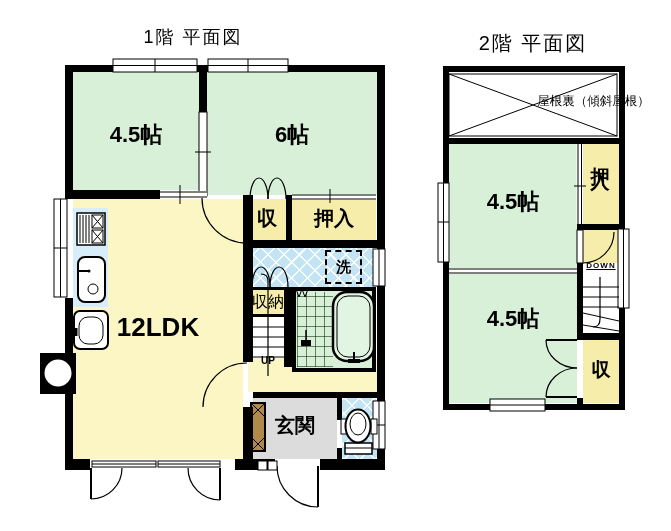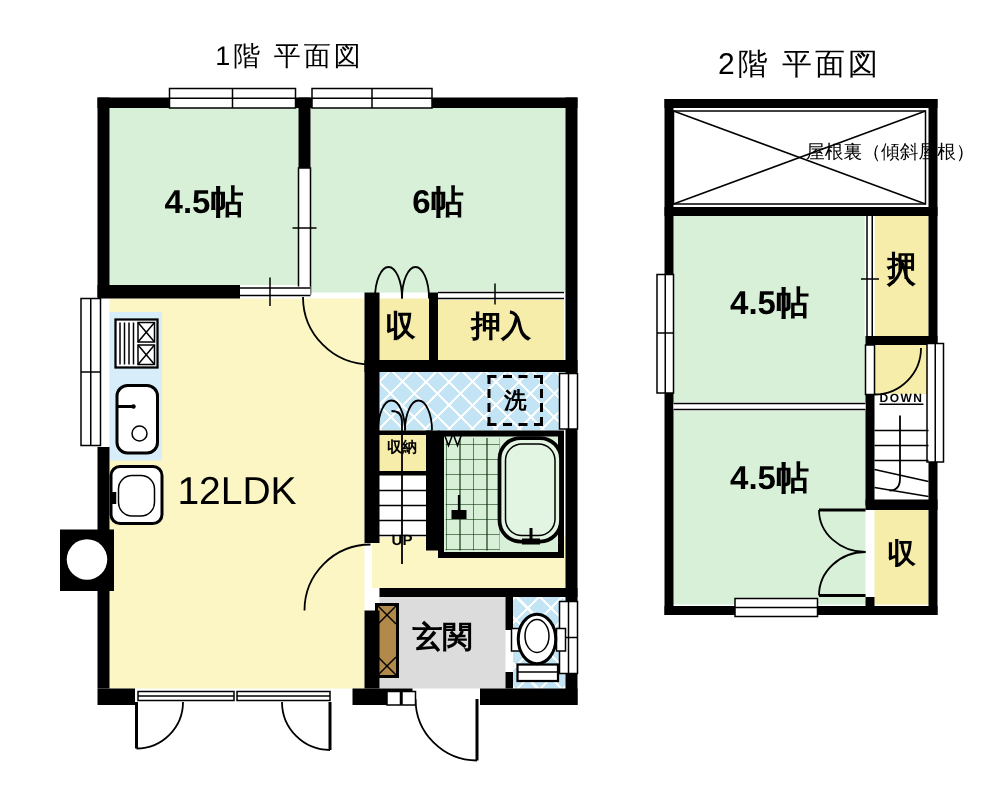--- a/index.html
+++ b/index.html
@@ -65,24 +65,24 @@
     <div class="wall" style="left:286px;top:195px;width:6px;height:50px;"></div>
     <div class="wall" style="left:243px;top:240px;width:142px;height:8px;"></div>
     <div class="wall" style="left:253px;top:392px;width:132px;height:6px;"></div>
     <div class="wall" style="left:337px;top:397px;width:5px;height:23px;"></div>
     <div class="wall" style="left:337px;top:448px;width:5px;height:11px;"></div>
     <div class="wall" style="left:284px;top:287px;width:9px;height:80px;"></div>
 
     <div class="lab" style="left:93px;top:28px;width:200px;font-size:18px;letter-spacing:2px;">1階 平面図</div>
     <div class="lab" style="left:73px;top:123px;width:126px;font-size:22px;font-weight:600;">4.5帖</div>
     <div class="lab" style="left:207px;top:123px;width:170px;font-size:22px;font-weight:600;">6帖</div>
-    <div class="lab" style="left:73px;top:314px;width:170px;font-size:26px;font-weight:400;">12LDK</div>
+    <div class="lab" style="left:73px;top:314px;width:170px;font-size:26px;font-weight:700;">12LDK</div>
     <div class="lab" style="left:246px;top:208px;width:42px;font-size:20px;font-weight:600;">収</div>
     <div class="lab" style="left:292px;top:208px;width:84px;font-size:20px;font-weight:600;">押入</div>
-    <div class="lab" style="left:248px;top:294px;width:40px;font-size:10px;font-weight:700;">収納</div>
+    <div class="lab" style="left:248px;top:294px;width:40px;font-size:16px;font-weight:400;">収納</div>
     <div class="lab" style="left:250px;top:356px;width:36px;font-size:10px;font-weight:700;">UP</div>
     <div class="lab" style="left:253px;top:415px;width:84px;font-size:20px;font-weight:600;">玄関</div>
     <div class="dashedbox" style="left:325px;top:250px;width:37px;height:34px;">
       <span>洗</span>
     </div>
   </div>
 
   <div>
 
     <div class="fill" style="left:449px;top:72px;width:169px;height:66px;background:#fff;"></div>

